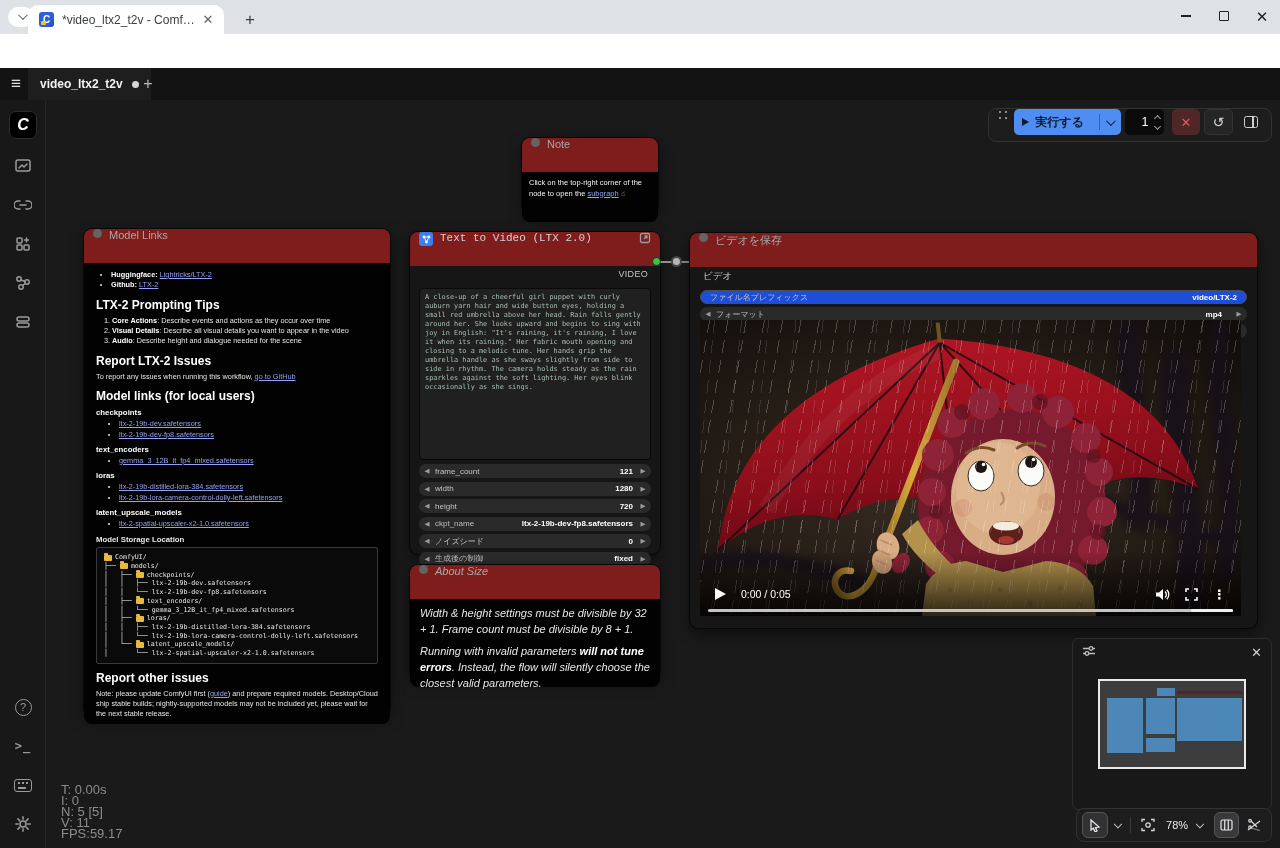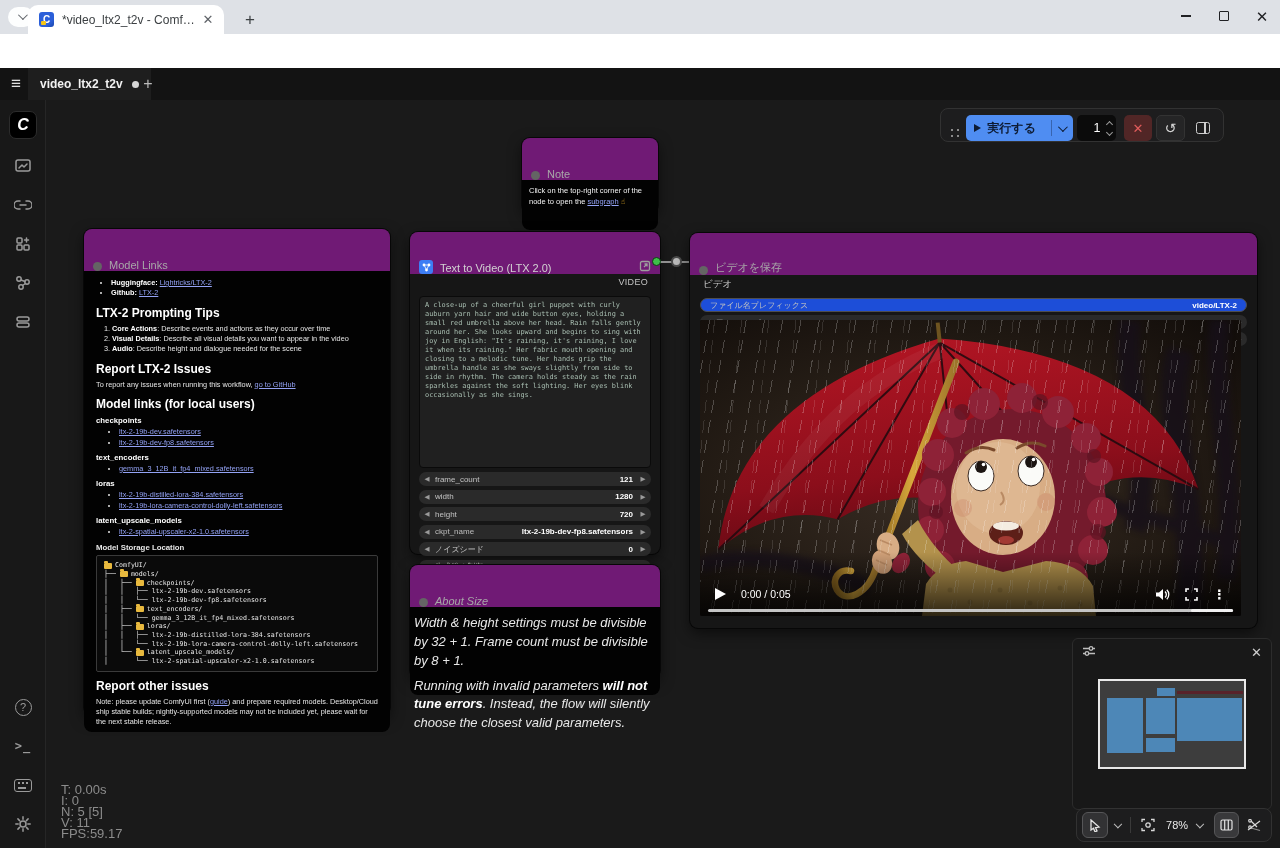--- a/index.html
+++ b/index.html
@@ -62,22 +62,22 @@
   .help-circ{width:17px;height:17px;border:1.5px solid #9a9a9a;border-radius:50%;font-size:11px;display:flex;align-items:center;justify-content:center;}
   .term-ic{font-family:"DejaVu Sans Mono",monospace;font-size:12px;font-weight:bold;letter-spacing:1px;}
   .kbd-ic{width:18px;height:13px;border:1.5px solid #9a9a9a;border-radius:3px;position:relative;}
   .kbd-ic::after{content:"";position:absolute;left:3px;bottom:2px;width:8px;height:1.5px;background:#9a9a9a;}
   .kbd-ic::before{content:"";position:absolute;left:3px;top:2.5px;width:2px;height:2px;background:#9a9a9a;box-shadow:4px 0 #9a9a9a,8px 0 #9a9a9a;}
 
   
   #canvas{left:46px;top:100px;width:1234px;height:748px;background:#1a1a1a;}
 
   
-  #runbar{left:940px;top:108px;width:284px;height:34px;background:#1d1d1e;border:1px solid #323232;border-radius:8px;
-    display:flex;align-items:flex-end;padding:0 6px;gap:4px;}
+  #runbar{left:988px;top:108px;width:284px;height:34px;background:#1d1d1e;border:1px solid #323232;border-radius:8px;
+    display:flex;align-items:flex-start;padding:0 6px;gap:4px;}
   .grip{width:12px;height:14px;margin:0 2px;background:radial-gradient(circle,#8a8a8a 1.1px,transparent 1.3px);
     background-size:6px 6px;background-position:0 0;}
   #runbtn{width:112px;height:26px;background:var(--accent,#4f8df2);border-radius:5px;display:flex;align-items:center;padding:0 8px;gap:6px;}
   #runbtn .ply{width:0;height:0;border-left:7px solid #0d1b33;border-top:4.5px solid transparent;border-bottom:4.5px solid transparent;}
   #runbtn .rl{font-size:12px;font-weight:700;color:#0d1b33;flex:1;}
   #runbtn .sep{width:1px;height:16px;background:rgba(13,27,51,.35);}
   .chev{width:7px;height:7px;border-right:1.8px solid #0d1b33;border-bottom:1.8px solid #0d1b33;transform:rotate(45deg) translateY(-2px);}
   #countbox{width:40px;height:26px;background:#0b0b0b;border-radius:5px;display:flex;align-items:center;padding:0 4px 0 10px;}
   #countbox .cnt{flex:1;color:#fff;font-size:12.5px;text-align:center;}
   .spin{display:flex;flex-direction:column;gap:3px;align-items:center;}
@@ -85,21 +85,21 @@
   .spin .up{transform:rotate(-135deg);}
   .spin .dn{transform:rotate(45deg);}
   .tbtn{width:30px;height:26px;border-radius:5px;display:flex;align-items:center;justify-content:center;}
   #cancelbtn{background:#512626;color:#e05b5b;font-size:13px;font-weight:bold;margin-left:4px;}
   #histbtn{background:#252526;border:1px solid #333;color:#d5d5d5;font-size:14px;}
   .panel-ic{width:14px;height:12px;border:1.5px solid #cfcfcf;border-radius:2.5px;position:relative;}
   .panel-ic::after{content:"";position:absolute;right:3px;top:0;width:1.5px;height:100%;background:#cfcfcf;}
 
   
   .node{position:absolute;border-radius:8px;background:#141414;box-shadow:0 0 0 1px #070707,0 5px 14px rgba(0,0,0,.55);}
-  .nhead{height:42px;display:flex;align-items:flex-end;padding:0 9px;background:#701a75;border-radius:8px 8px 0 0;
+  .nhead{height:34px;display:flex;align-items:flex-start;padding:0 9px;background:#7f1d1d;border-radius:8px 8px 0 0;
     color:#a8a8a8;font-size:11px;gap:7px;}
   .ndot{width:9px;height:9px;border-radius:50%;background:#646464;flex:0 0 9px;}
   .nbody{background:#020202;border-radius:0 0 8px 8px;}
 
   
   #noden{left:522px;top:138px;width:136px;height:75px;}
   #noden .nbody{height:50px;padding:6px 7px;font-size:7.5px;color:#f2f2f2;line-height:1.4;}
   a.mdlink{color:var(--link_blue,#93a2f4);text-decoration:underline;cursor:pointer;}
   .finger{color:#f0b429;}
 
@@ -116,38 +116,38 @@
   #mln .storage{font-size:7.8px;font-weight:700;margin:6px 0 3px;}
   .treebox{border:1px solid #3a3a3a;border-radius:2px;background:#0a0a0a;padding:5px 7px;
     font-family:"DejaVu Sans Mono",monospace;font-size:6.6px;line-height:1.32;color:#e8e8e8;}
   .tl{white-space:pre;display:flex;align-items:center;}
   .fold{display:inline-block;width:8px;height:6px;background:#e8b93e;border-radius:1px;position:relative;margin:0 3px 0 0;flex:0 0 8px;}
   .fold::before{content:"";position:absolute;left:0;top:-2px;width:4px;height:2px;background:#e8b93e;border-radius:1px 1px 0 0;}
   #mln .notep{margin:2px 0 4px;}
 
   
   #t2v{left:410px;top:232px;width:250px;height:322px;background:#161616;}
-  #t2v .nhead{color:#d2d2d2;}
+  #t2v .nhead{color:#d2d2d2;font-family:Liberation Mono, monospace;}
   .sgicon{width:14px;height:14px;border-radius:3px;background:#3d7ef5;flex:0 0 14px;display:flex;align-items:center;justify-content:center;}
   .expand-ic{margin-left:auto;color:#9d9d9d;}
   .slotrow{position:relative;height:20px;}
   .outlbl{position:absolute;right:12px;top:3px;font-size:9px;color:#c4c4c4;letter-spacing:.3px;}
   .inlbl{position:absolute;left:13px;top:3px;font-size:9.5px;color:#cfcfcf;}
   .prompt{margin:2px 9px 4px;height:172px;background:#202020;border:1px solid #0a0a0a;border-radius:4px;
     padding:4px 5px;font-family:"DejaVu Sans Mono",monospace;font-size:6.9px;line-height:1.3;color:#a9bfb2;
     white-space:pre-wrap;overflow:hidden;}
   .wrow{margin:3.5px 9px;height:14px;background:#2a2a2a;border-radius:7px;display:flex;align-items:center;font-size:8px;}
   .wrow .la,.wrow .ra{width:16px;text-align:center;color:#9a9a9a;font-size:6.5px;}
   .wrow .wl{color:#c2c2c2;flex:1;}
   .wrow .wv{color:#fff;font-weight:600;margin-right:2px;}
   .wrow.combo .wl{color:#bdbdbd;}
 
   
   #about{left:410px;top:565px;width:250px;height:113px;font-style:italic;}
-  #about .nbody{height:88px;padding:7px 4px;font-size:13px;line-height:1.45;color:#e8e8e8;}
+  #about .nbody{height:88px;padding:7px 10px;font-size:11px;line-height:1.45;color:#e8e8e8;}
   #about p{margin-bottom:6px;}
   #about b{color:#fff;}
 
   
   #saven{left:690px;top:233px;width:567px;height:395px;background:#161616;}
   .wrow2{margin:3px 10px;height:14px;background:#2a2a2a;border-radius:7px;display:flex;align-items:center;font-size:8px;}
   .wrow2.input{border:1px solid #4e4e4e;background:#1d4ed8;}
   .wrow2 .wl{color:#c2c2c2;padding-left:9px;flex:1;}
   .wrow2 .wv{color:#fff;font-weight:600;padding-right:9px;}
   .wrow2 .la,.wrow2 .ra{width:16px;text-align:center;color:#9a9a9a;font-size:6.5px;}

